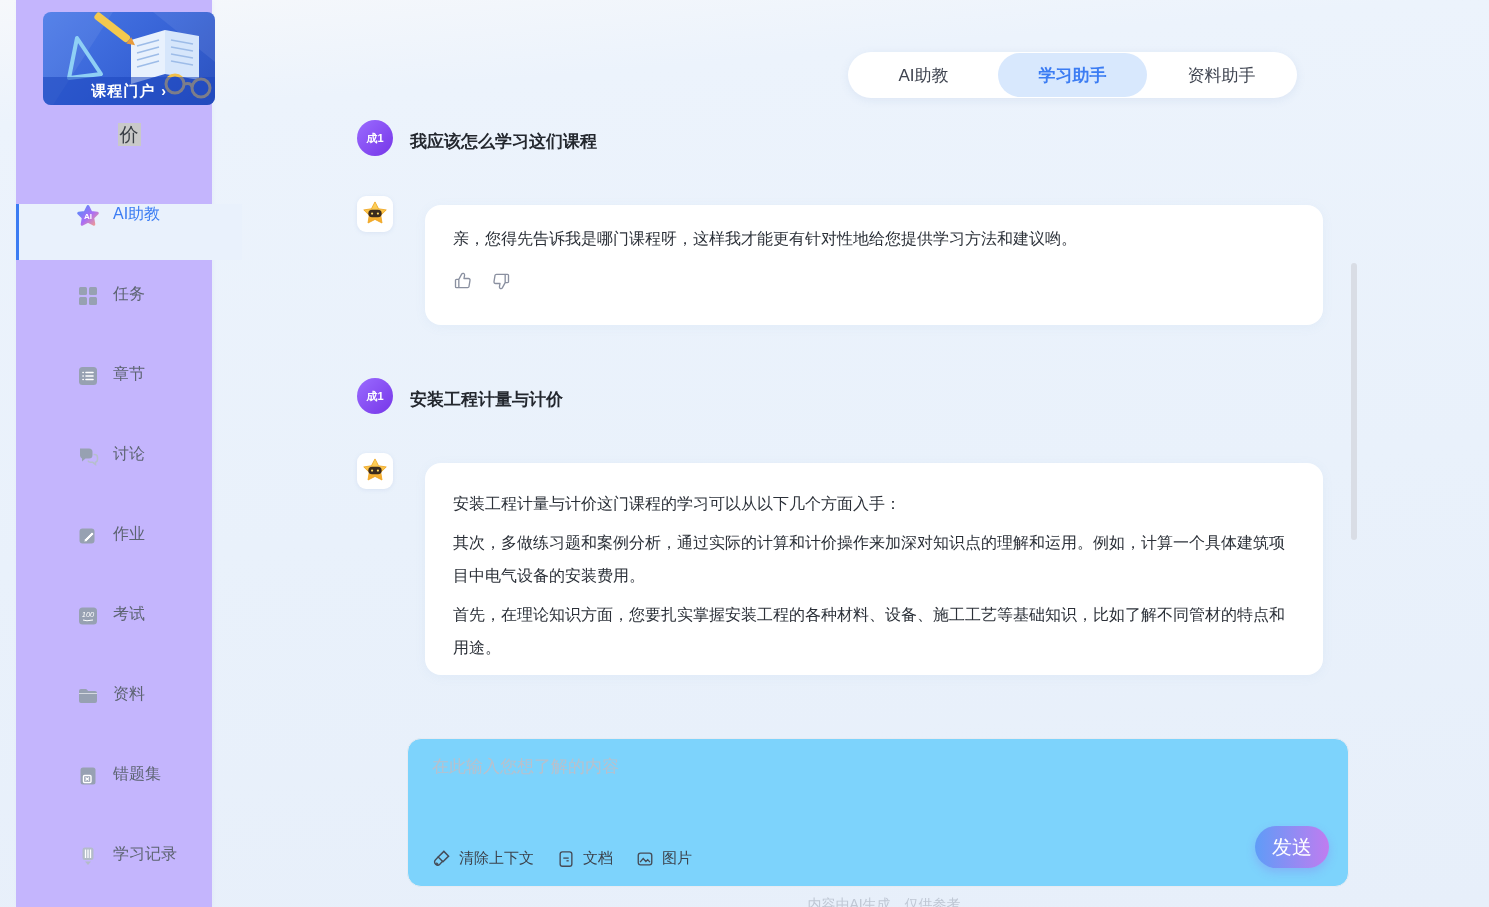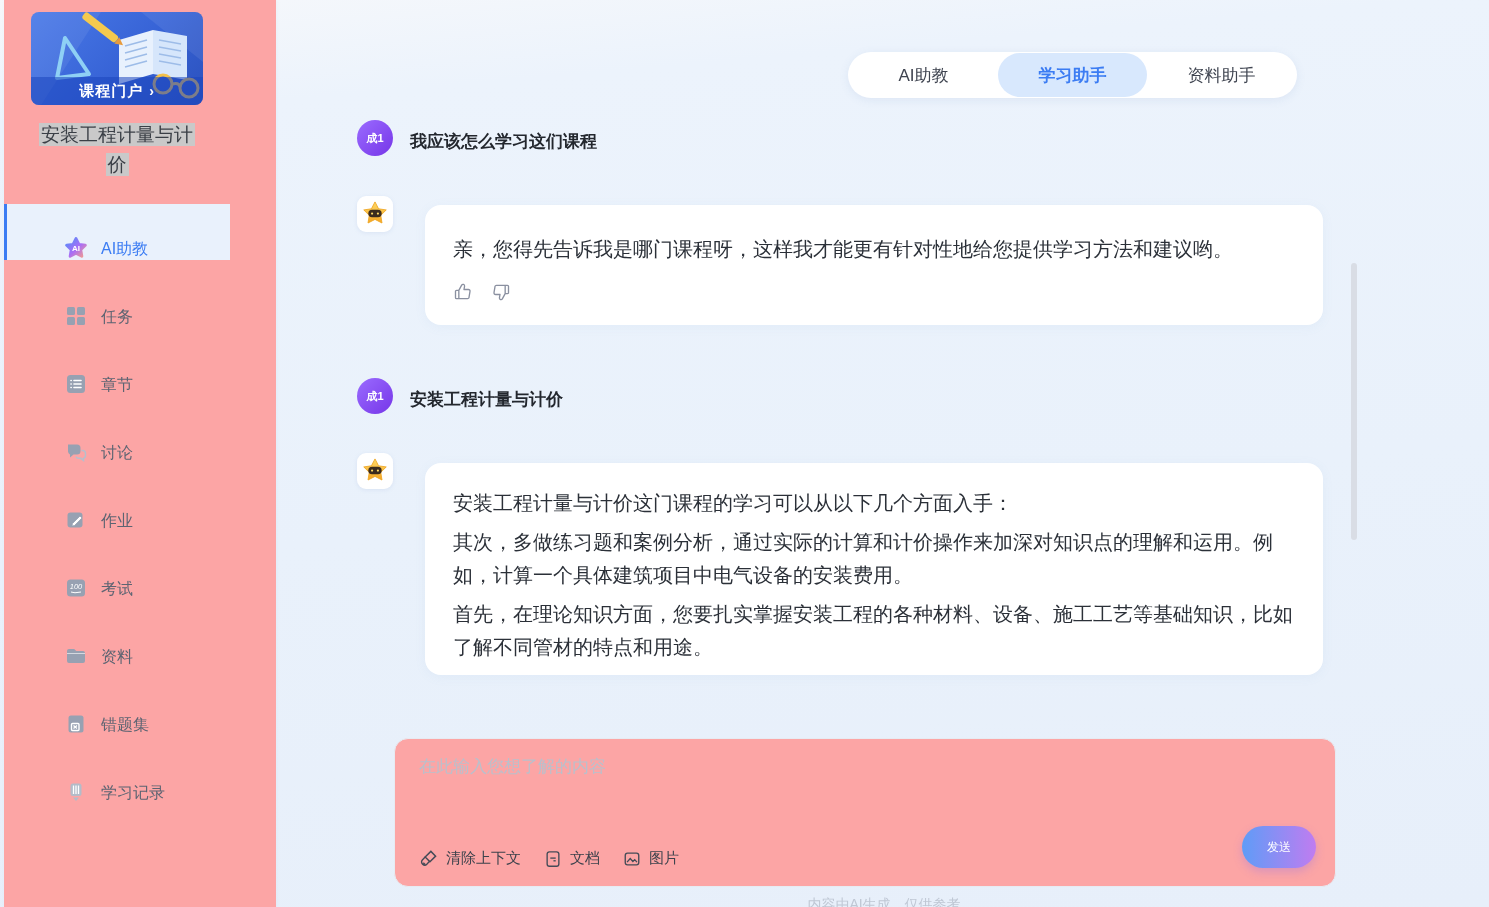--- a/index.html
+++ b/index.html
@@ -5,22 +5,22 @@
   * { margin:0; padding:0; box-sizing:border-box; }
   html,body { width:1489px; height:907px; overflow:hidden; }
   body {
     font-family:"Liberation Sans","DejaVu Sans",sans-serif;
     position:relative;
     background:linear-gradient(175deg,#f6f8fb 0%,#ecf3fc 12%,#e9f1fb 55%,#e7effa 100%);
     color:#2a2f38;
   }
   
   .sidebar {
-    position:absolute; left:4px; top:0; width:272px; height:907px;
-    background:#fca5a5; z-index:5;
+    position:absolute; left:16px; top:0; width:196px; height:907px;
+    background:#c4b5fd; z-index:5;
     box-shadow:1px 0 4px rgba(150,170,200,.08);
   }
   .banner {
     position:absolute; left:27px; top:12px; width:172px; height:93px;
     border-radius:8px; overflow:hidden; cursor:pointer;
     background:linear-gradient(135deg,#4a7ae8 0%,#3763d6 55%,#2b51bd 100%);
   }
   .banner svg { position:absolute; left:0; top:0; }
   .banner-band {
     position:absolute; left:0; bottom:0; width:100%; height:28px;
@@ -29,22 +29,22 @@
     color:#fff; font-size:15px; font-weight:bold; letter-spacing:1px;
   }
   .banner-band .arrow { margin-left:6px; font-weight:bold; font-size:14px; }
   .course-title {
     position:absolute; left:0; top:120px; width:226px;
     text-align:center; font-size:19px; line-height:30px; color:#3a3f46;
   }
   .course-title .hl { background:#c9c9c9; padding:1px 2px; }
   .nav { position:absolute; left:0; top:204px; width:226px; }
   .nav-item {
-    position:relative; height:56px; margin-bottom:12px;
-    display:flex; align-items:flex-end; padding-left:60px;
+    position:relative; height:56px; margin-bottom:24px;
+    display:flex; align-items:flex-start; padding-left:60px;
     cursor:pointer; color:#5d6472; font-size:16px;
   }
   .nav-item .nav-ico { width:24px; height:24px; display:flex; align-items:center; justify-content:center; }
   .nav-item .nav-label { margin-left:13px; }
   .nav-item.active { background:#e9f1fc; color:#3b7cf3; }
   .nav-item.active::before {
     content:""; position:absolute; left:0; top:0; width:3px; height:100%;
     background:#3b7cf3;
   }
   
@@ -69,50 +69,50 @@
     position:absolute; width:36px; height:36px; border-radius:9px;
     background:#ffffff; display:flex; align-items:center; justify-content:center;
     box-shadow:0 1px 4px rgba(120,150,200,.15);
   }
   .user-text {
     position:absolute; font-size:17px; font-weight:bold; color:#23272e;
   }
   .bubble {
     position:absolute; background:#ffffff; border-radius:16px;
     box-shadow:0 2px 12px rgba(120,150,200,.07);
-    padding:28px 28px 18px 28px; font-size:20px; color:#2b3038;
+    padding:17px 28px 18px 28px; font-size:16px; color:#2b3038;
   }
   .bubble p { line-height:33px; margin-bottom:6px; }
   .feedback { display:flex; gap:18px; margin-top:16px; }
   .fb-btn { background:none; border:none; cursor:pointer; padding:0; line-height:0; }
   
   .composer {
-    position:absolute; left:394px; top:738px; width:942px; height:149px;
-    background:#fca5a5; border:1px solid #e7ebf2; border-radius:14px; z-index:4;
+    position:absolute; left:407px; top:738px; width:942px; height:149px;
+    background:#7dd3fc; border:1px solid #e7ebf2; border-radius:14px; z-index:4;
   }
   .composer textarea {
     position:absolute; left:24px; top:16px; width:880px; height:58px;
     border:none; outline:none; resize:none; font-size:17px;
     font-family:"Liberation Sans","DejaVu Sans",sans-serif; color:#333;
     background:transparent;
   }
   .composer textarea::placeholder { color:#b9c0cc; }
   .composer-toolbar {
     position:absolute; left:24px; bottom:18px; display:flex; gap:23px; align-items:center;margin-top:17px;
   }
   .act-btn {
     display:flex; align-items:center; gap:8px; background:none; border:none;
     font-size:15px; color:#3c424c; cursor:pointer;
     font-family:"Liberation Sans","DejaVu Sans",sans-serif;
   }
   .send-btn {
     position:absolute; right:19px; bottom:18px; width:74px; height:42px;
     border:none; border-radius:21px; cursor:pointer;
     background:linear-gradient(90deg,#5f9cf7 0%,#c07cf0 100%);
-    color:#ffffff; font-size:12px;
+    color:#ffffff; font-size:20px;
     box-shadow:0 4px 10px rgba(140,110,240,.3);
     font-family:"Liberation Sans","DejaVu Sans",sans-serif;
   }
   .footer-note {
     position:absolute; left:413px; top:896px; width:942px;
     text-align:center; font-size:14px; color:#bfc7d4; z-index:3;
   }
   .scroll-thumb {
     position:absolute; left:1351px; top:263px; width:6px; height:277px;
     background:#d9dde5; border-radius:3px; cursor:grab; z-index:6;
@@ -156,21 +156,20 @@
         <path d="M141 72 Q 148 70 149 75"></path>
       </g>
     </svg>
     <div class="banner-band">
       <span>课程门户</span>
       <span class="arrow">›</span>
     </div>
   </div>
 
   <div class="course-title">
-    <div><span class="hl">安装工程计量与计</span></div>
     <div><span class="hl">价</span></div>
   </div>
 
   <div class="nav">
 
     <div class="nav-item active">
       <span class="nav-ico">
         <svg width="24" height="24" viewBox="0 0 24 24">
           <defs>
               <linearGradient id="gAI" x1="0" y1="0" x2="1" y2="1">

